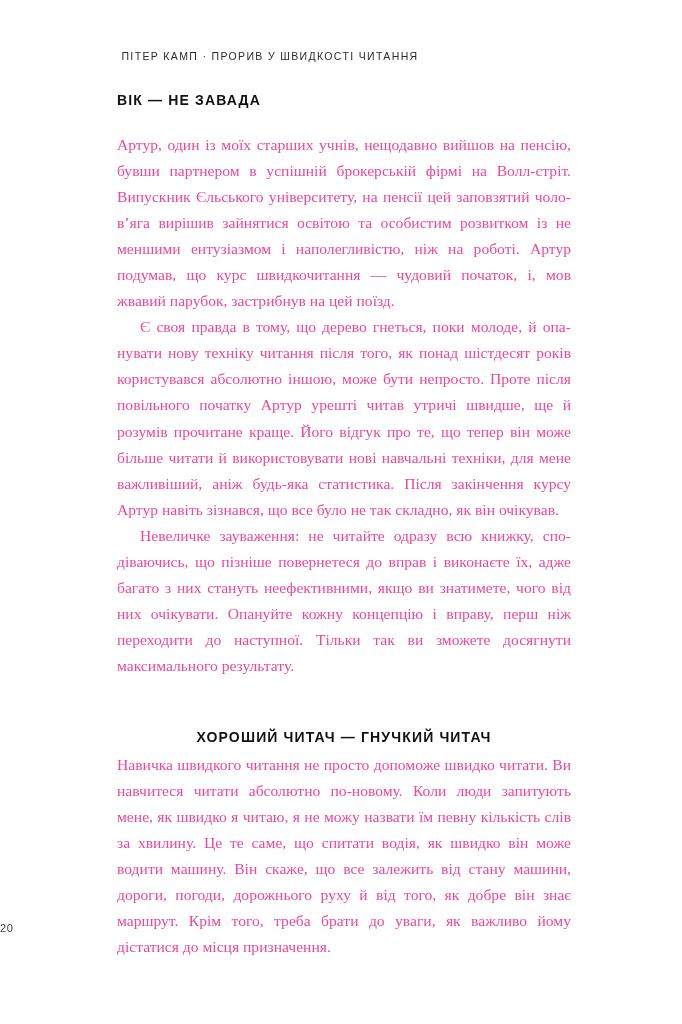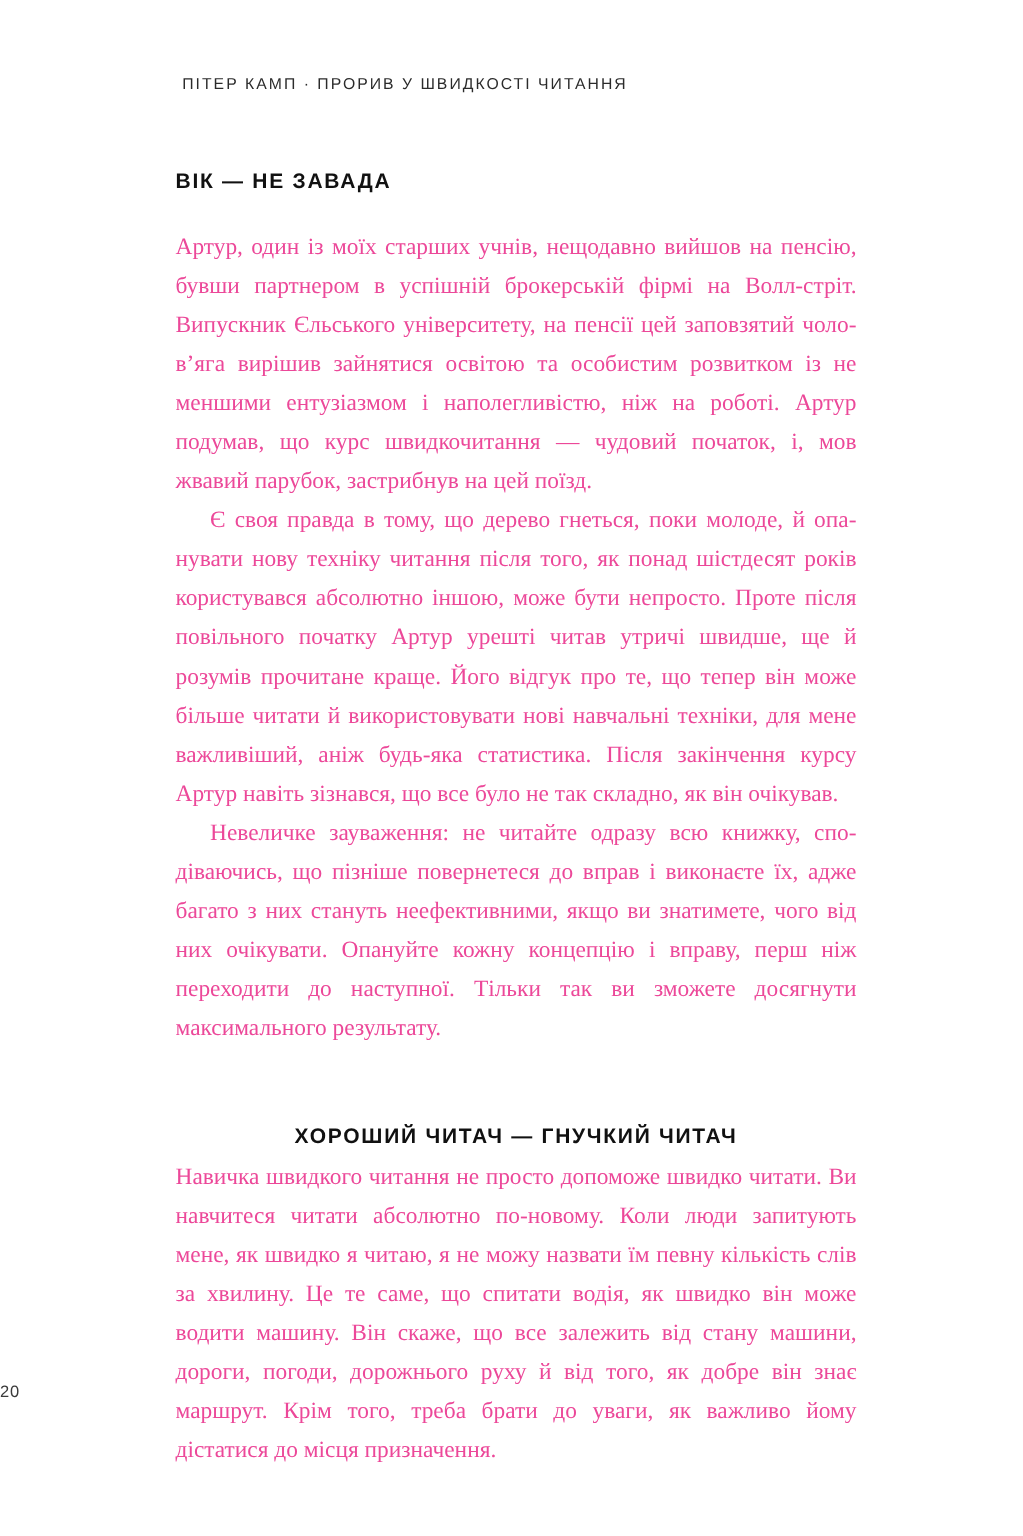--- a/index.html
+++ b/index.html
@@ -57,21 +57,21 @@
     letter-spacing: 1.15px;
     color: #111111;
     text-transform: uppercase;
     margin: 0;
     padding: 0;
     line-height: 20px;
     white-space: nowrap;
   }
 
   h2.section-heading.first {
-    margin-top: 22px;
+    margin-top: 2px;
   }
 
   h2.section-heading.second {
     margin-top: 48px;
     text-align: center;
   }
 
   p.body-text {
     font-family: "Liberation Serif", "DejaVu Serif", serif;
     font-size: 15.6px;

